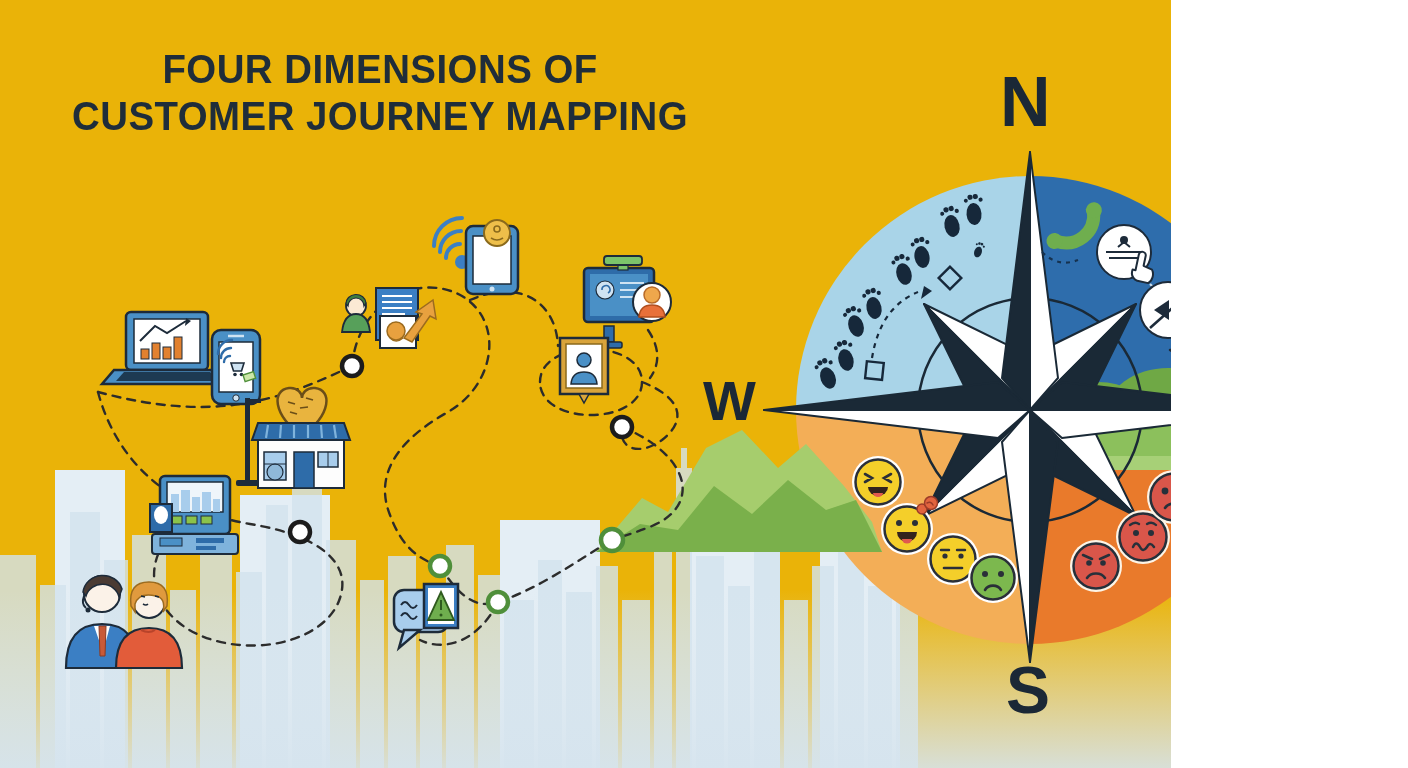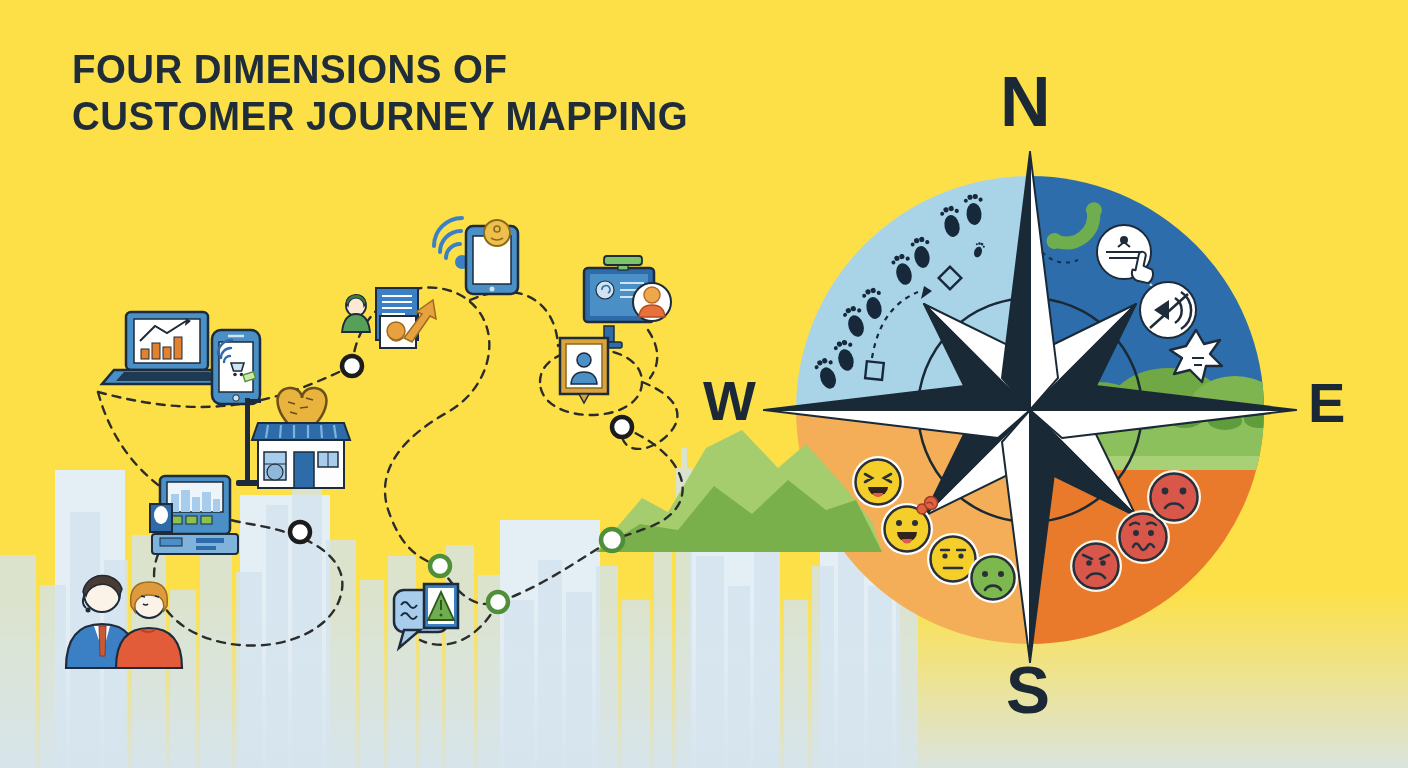--- a/index.html
+++ b/index.html
@@ -1,18 +1,18 @@
 <!DOCTYPE html>
 <html><head>
 <meta charset="utf-8">
 <style>
   html,body{margin:0;padding:0;background:#ffffff;}
   .canvas{
-    position:relative;width:1408px;height:768px;overflow:hidden;
-    background:#fde047;font-family:"Liberation Sans",sans-serif;
+    position:relative;width:1171px;height:768px;overflow:hidden;
+    background:#eab308;font-family:"Liberation Sans",sans-serif;text-align:center;
   }
   .title{
     position:absolute;left:72px;top:46px;
     color:#1f2d3a;font-weight:700;font-size:40px;line-height:47px;
     letter-spacing:.5px;transform:scaleX(.96);transform-origin:left top;
     white-space:nowrap;
   }
   .dir{
     position:absolute;color:#1b2836;font-weight:700;
     font-family:"Liberation Sans",sans-serif;

